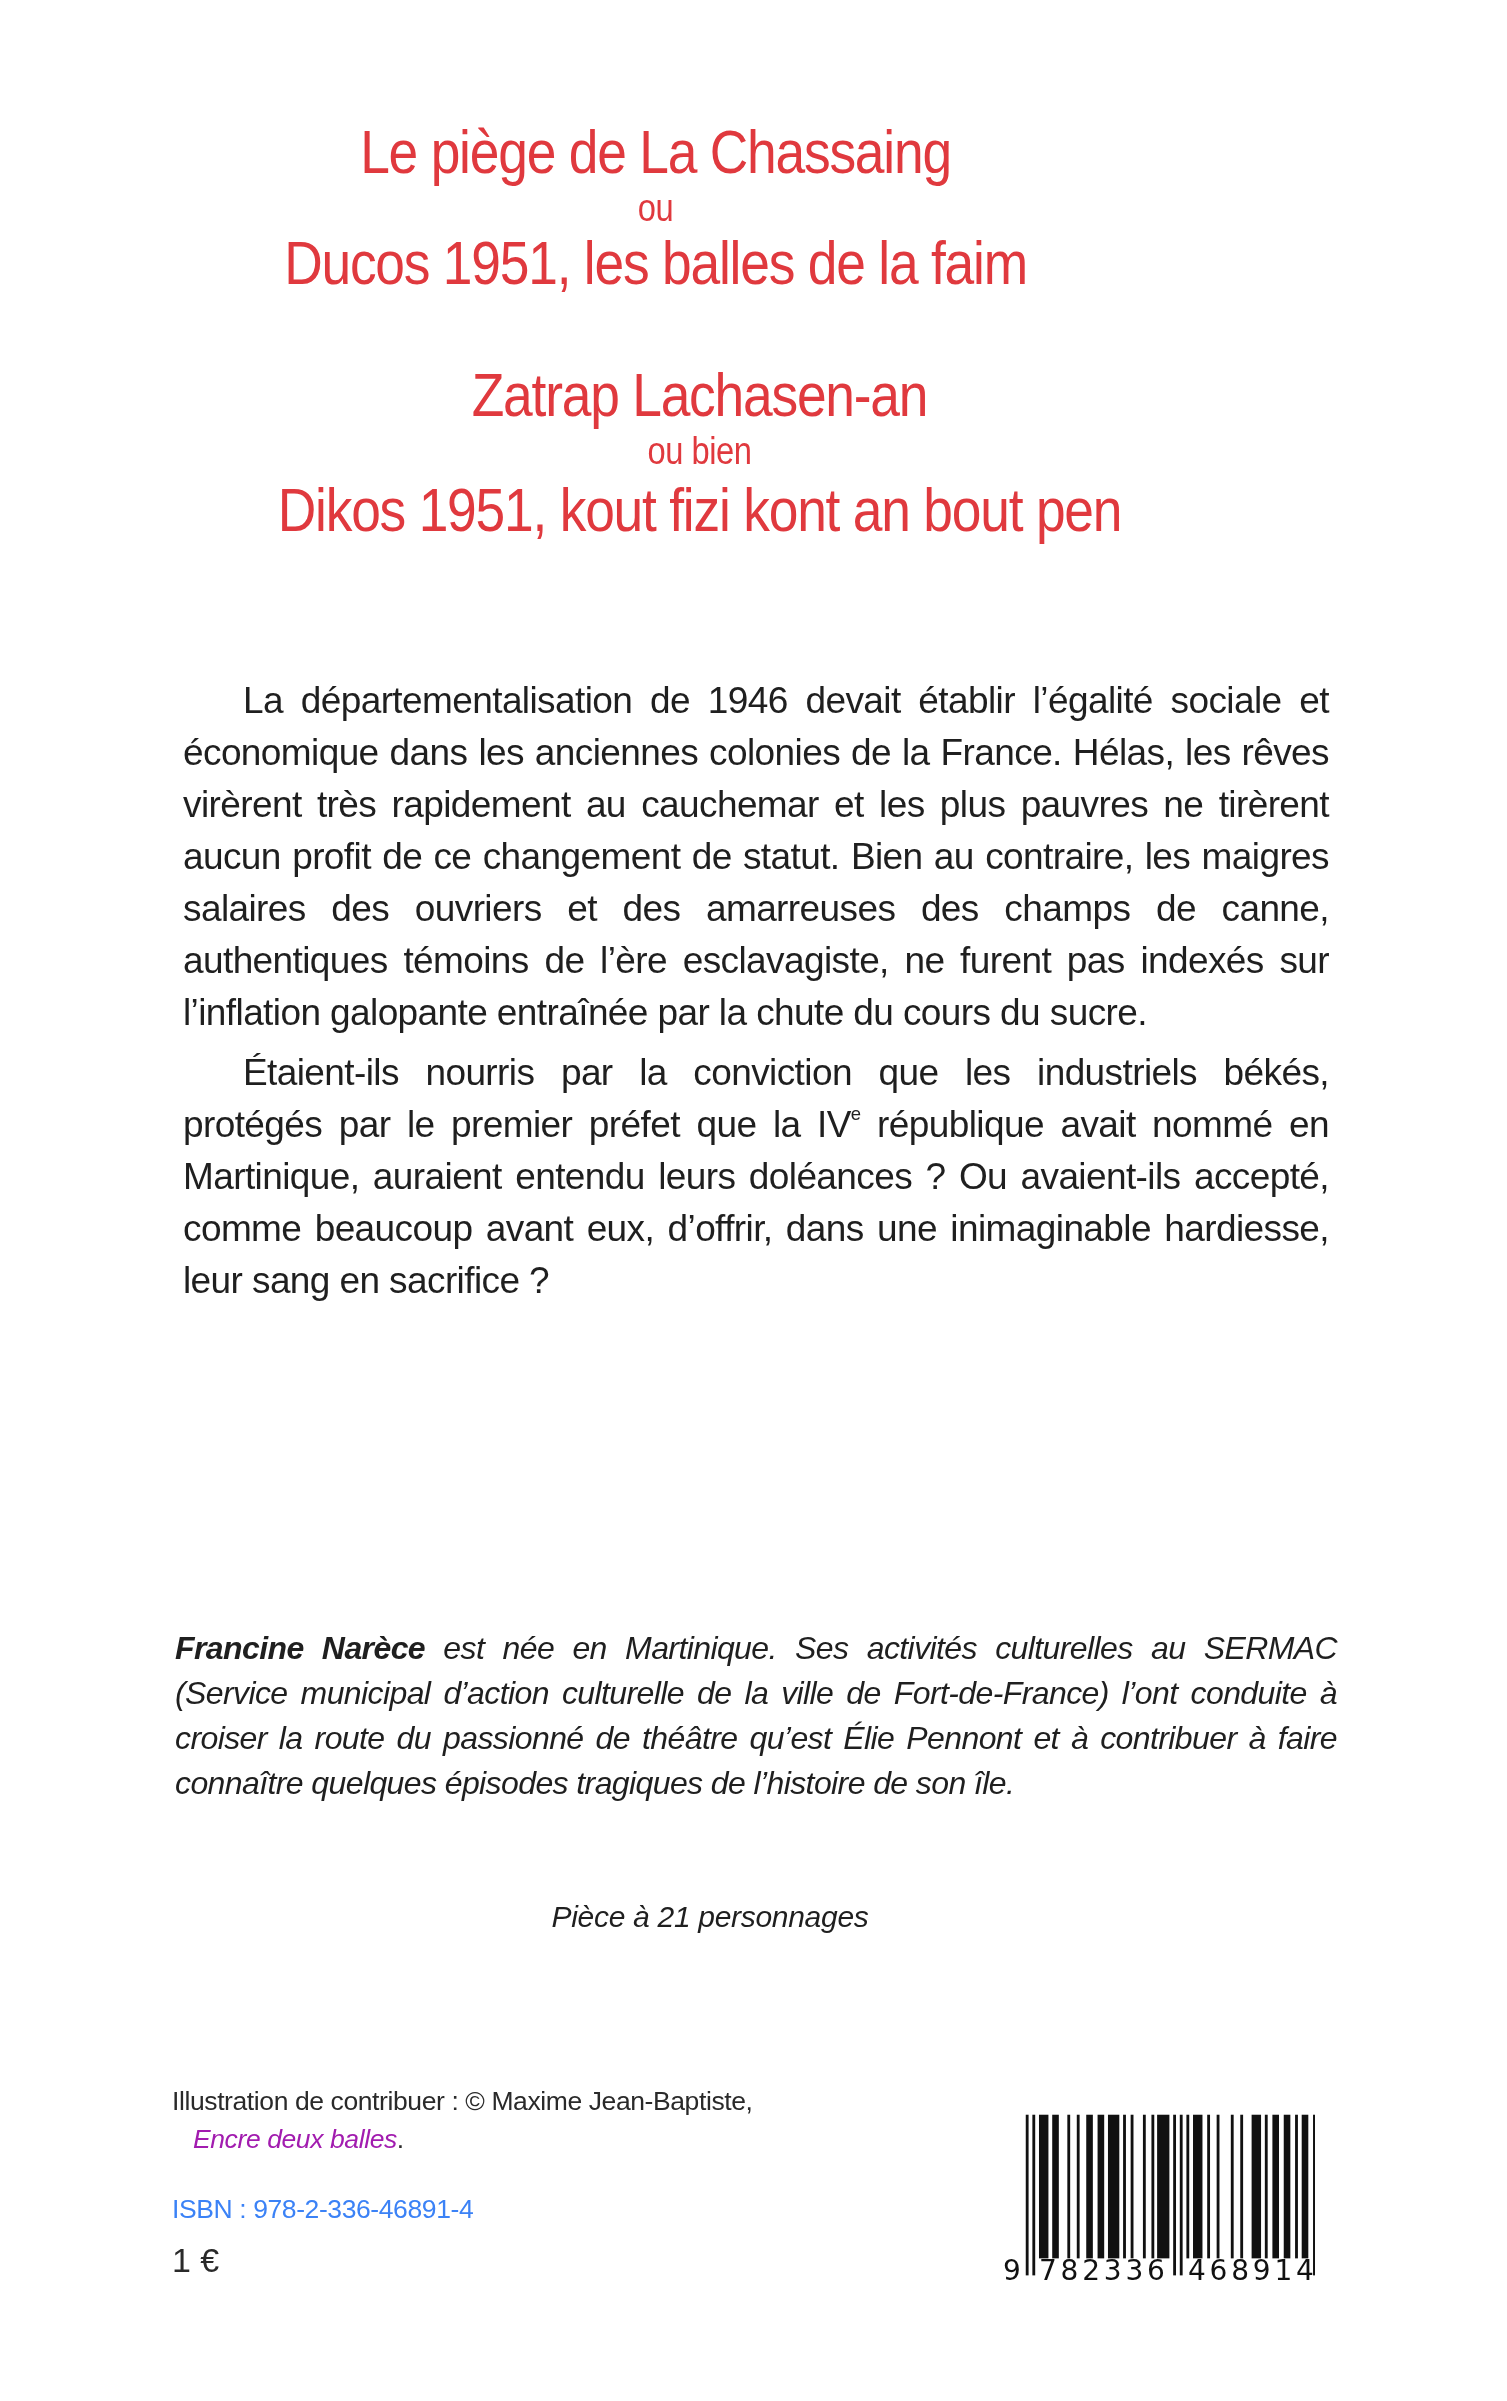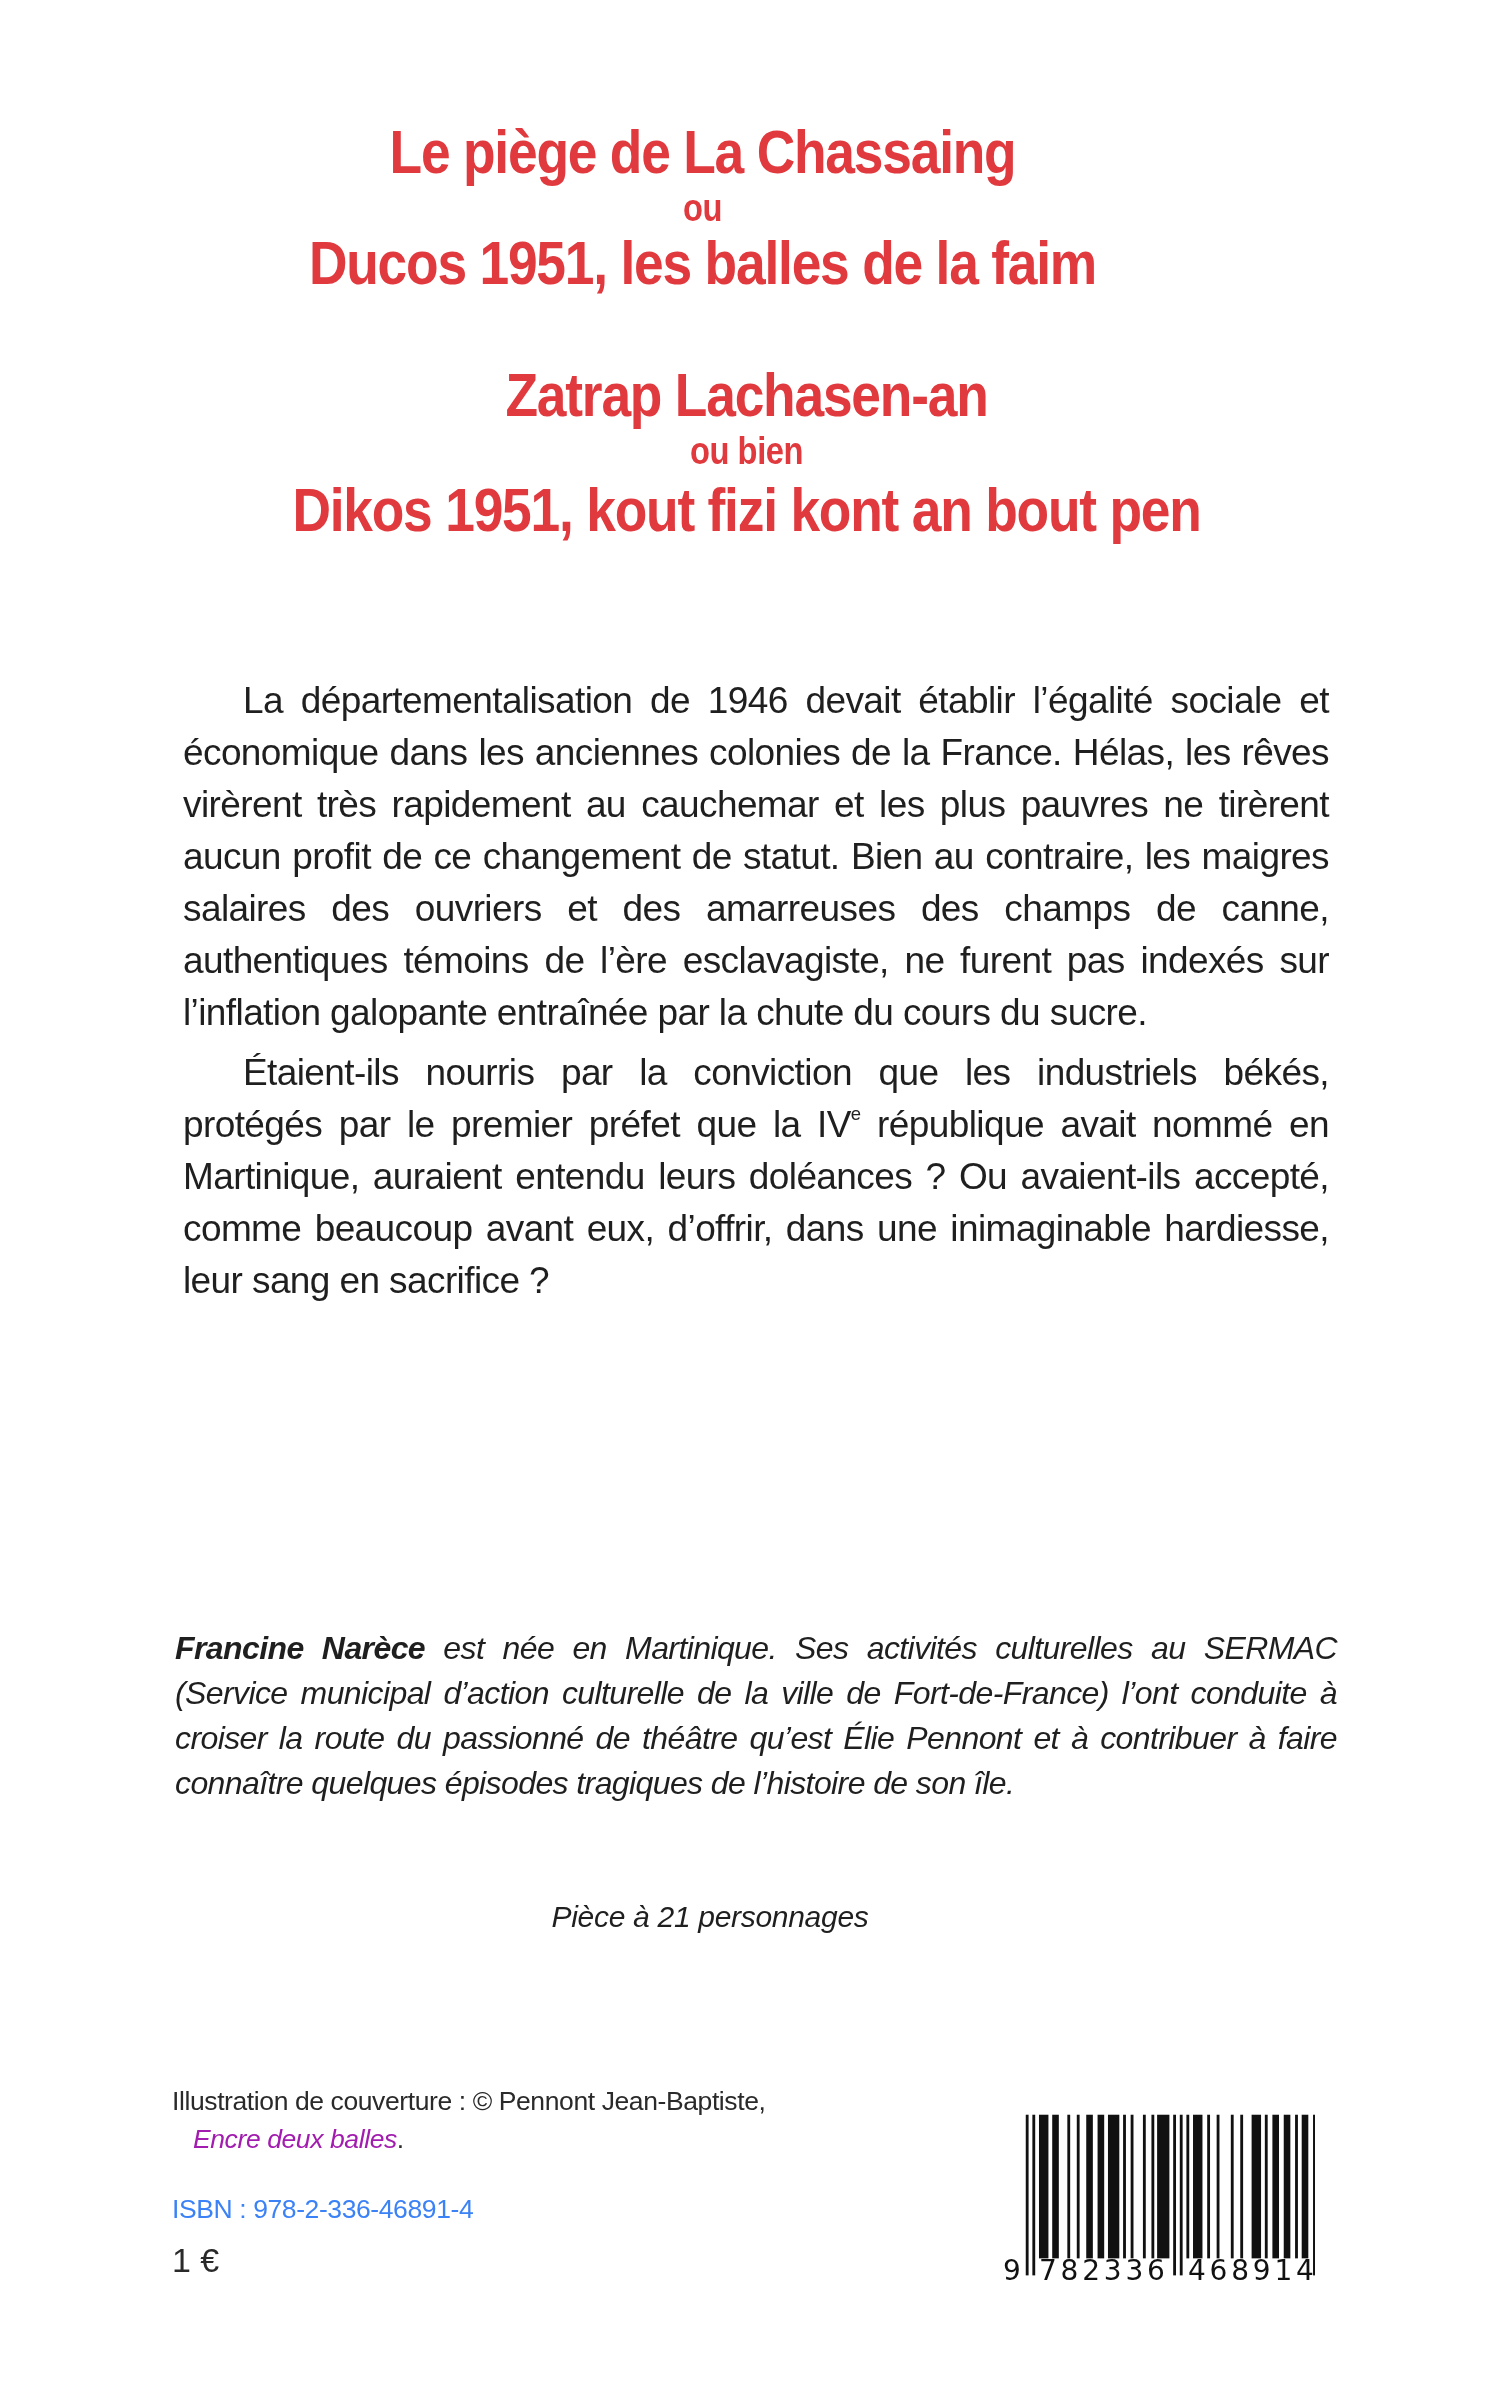--- a/index.html
+++ b/index.html
@@ -1,18 +1,18 @@
 <!DOCTYPE html>
 <html style="font-size:15px"><head>
 <meta charset="utf-8">
 <style>
   html, body { margin: 0; padding: 0; background: #ffffff; }
   body { width: 1508px; height: 2402px; position: relative; overflow: hidden; font-family: "Liberation Sans", sans-serif; color: #1a1a1a; }
 
-  .titles { position: absolute; left: 0; width: 1311px; text-align: center; color: #e0393e; font-family: "Liberation Sans", sans-serif; font-weight: bold; margin-left: 47px; }
+  .titles { position: absolute; left: 0; width: 1311px; text-align: center; color: #e0393e; font-family: "Liberation Sans", sans-serif; font-weight: normal; }
   .titles .big { display: block; font-size: 62px; line-height: 1; letter-spacing: -1.4px; transform: scaleX(0.86); transform-origin: center; }
   .titles .small { display: block; font-size: 38px; line-height: 1; letter-spacing: -0.5px; transform: scaleX(0.86); transform-origin: center; }
 
   #title-fr { top: 121px; }
   #title-fr .l1 { margin-bottom: 5.7px; }
   #title-fr .ou { margin-bottom: 5.7px; }
 
   #title-cr { top: 364px; padding-left: 44px; }
   #title-cr .l1 { margin-bottom: 5.7px; }
   #title-cr .ou { margin-bottom: 9.5px; }
@@ -53,21 +53,21 @@
 <div class="body-text">
   <p>La départementalisation de 1946 devait établir l’égalité sociale et économique dans les anciennes colonies de la France. Hélas, les rêves virèrent très rapidement au cauchemar et les plus pauvres ne tirèrent aucun profit de ce changement de statut. Bien au contraire, les maigres salaires des ouvriers et des amarreuses des champs de canne, authentiques témoins de l’ère esclavagiste, ne furent pas indexés sur l’inflation galopante entraînée par la chute du cours du sucre.</p>
   <p><span>Étaient-ils nourris par la conviction que les industriels békés, protégés par le premier préfet que la IV</span><sup>e</sup><span> république avait nommé en Martinique, auraient entendu leurs doléances ? Ou avaient-ils accepté, comme beaucoup avant eux, d’offrir, dans une inimaginable hardiesse, leur sang en sacrifice ?</span></p>
 </div>
 
 <div class="bio"><b>Francine Narèce</b><span> est née en Martinique. Ses activités culturelles au SERMAC (Service municipal d’action culturelle de la ville de Fort-de-France) l’ont conduite à croiser la route du passionné de théâtre qu’est Élie Pennont et à contribuer à faire connaître quelques épisodes tragiques de l’histoire de son île.</span></div>
 
 <div class="cast">Pièce à 21 personnages</div>
 
 <div class="credits">
-  <div>Illustration de couverture : © Pennont Jean-Baptiste,</div>
+  <div>Illustration de contribuer : © Maxime Jean-Baptiste,</div>
   <div><span class="work">Encre deux balles</span><span>.</span></div>
 </div>
 
 <div class="isbn">ISBN : 978-2-336-46891-4</div>
 <div class="price">1 €</div>
 
 <div class="barcode">
   <svg width="312" height="189" viewBox="0 0 330 200" xmlns="http://www.w3.org/2000/svg">
     <g fill="#111">
 

